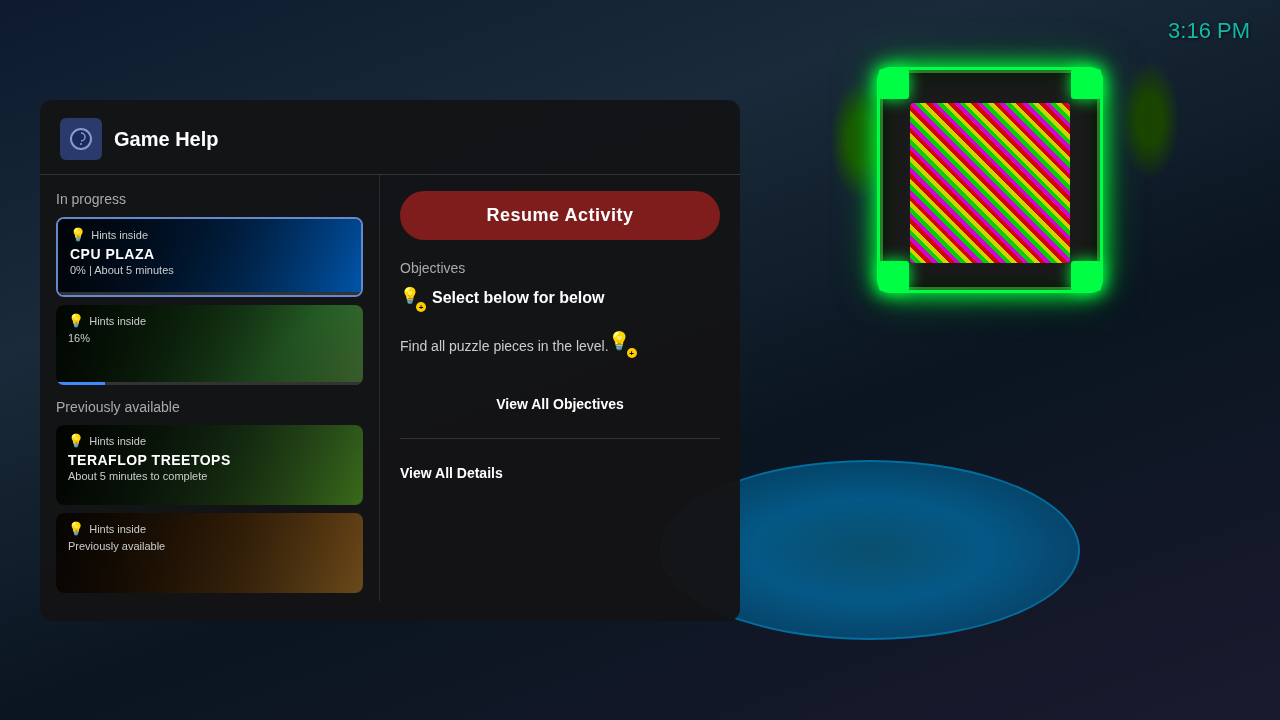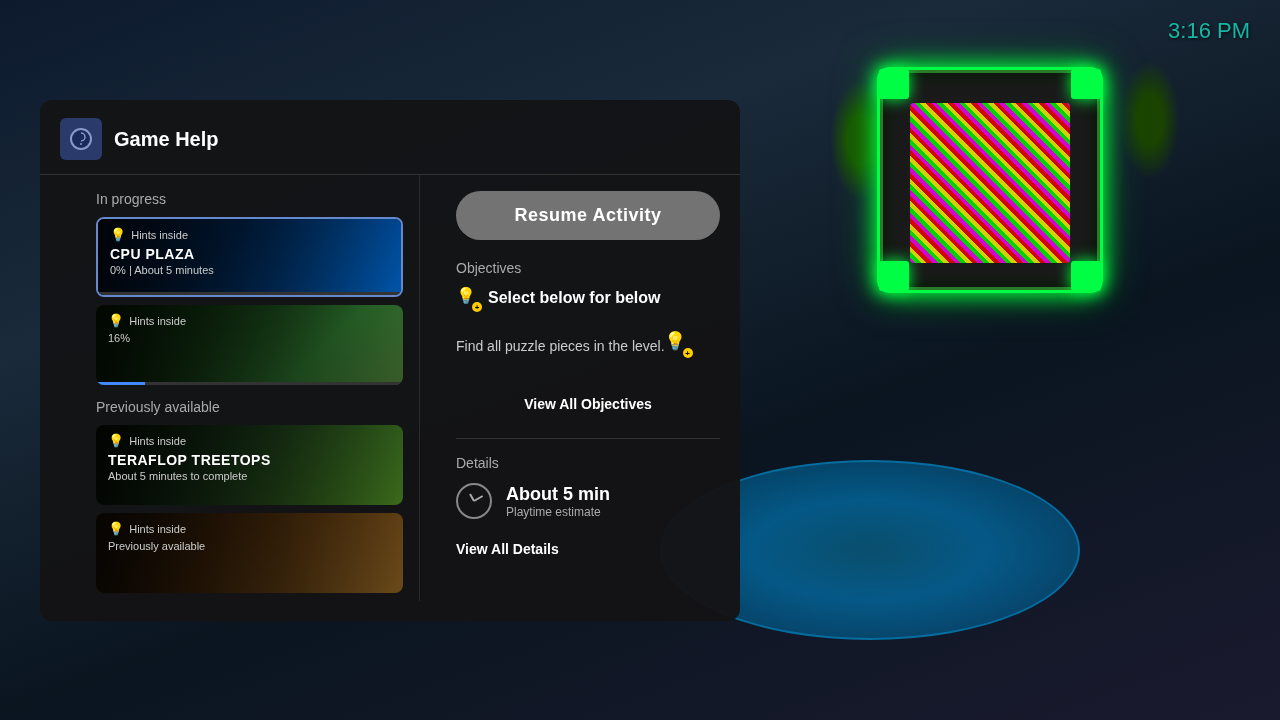--- a/index.html
+++ b/index.html
@@ -150,22 +150,21 @@
     }
 
     .panel-title {
       color: #ffffff;
       font-size: 20px;
       font-weight: 600;
     }
 
     .panel-body {
       display: flex;
-      gap: 16px;
-      margin-left: 40px;
+      gap: 0;
     }
 
     
     .left-col {
       width: 340px;
       padding: 16px 16px 0 16px;
       border-right: 1px solid #2a2a2a;
       flex-shrink: 0;
     }
 
@@ -273,21 +272,21 @@
 
     
     .right-col {
       flex: 1;
       padding: 16px 20px;
     }
 
     .resume-button {
       display: block;
       width: 100%;
-      background: #737373;
+      background: #7f1d1d;
       border: none;
       border-radius: 30px;
       color: #ffffff;
       font-size: 18px;
       font-weight: 700;
       padding: 14px 20px;
       text-align: center;
       cursor: pointer;
       margin-bottom: 20px;
       letter-spacing: 0.5px;
@@ -589,30 +588,17 @@
               <div style="position:absolute;bottom:0;right:0;width:10px;height:10px;background:#ffcc00;border-radius:50%;display:flex;align-items:center;justify-content:center;font-size:8px;color:#000;font-weight:700;">+</div>
             </div>
           </div>
         </div>
       </div>
 
       <button class="view-all-btn">View All Objectives</button>
 
       <div class="divider"></div>
 
-      <div class="details-section">
-        <div class="details-label">Details</div>
-        <div class="detail-row">
-          <div class="clock-icon">
-            <div class="clock-hand-hour"></div>
-            <div class="clock-hand-min"></div>
-          </div>
-          <div class="detail-info">
-            <span class="detail-value">About 5 min</span>
-            <span class="detail-subtext">Playtime estimate</span>
-          </div>
-        </div>
-      </div>
 
       <button class="view-all-details-btn">View All Details</button>
     </div>
   </div>
 </div>
 
 </body></html>

